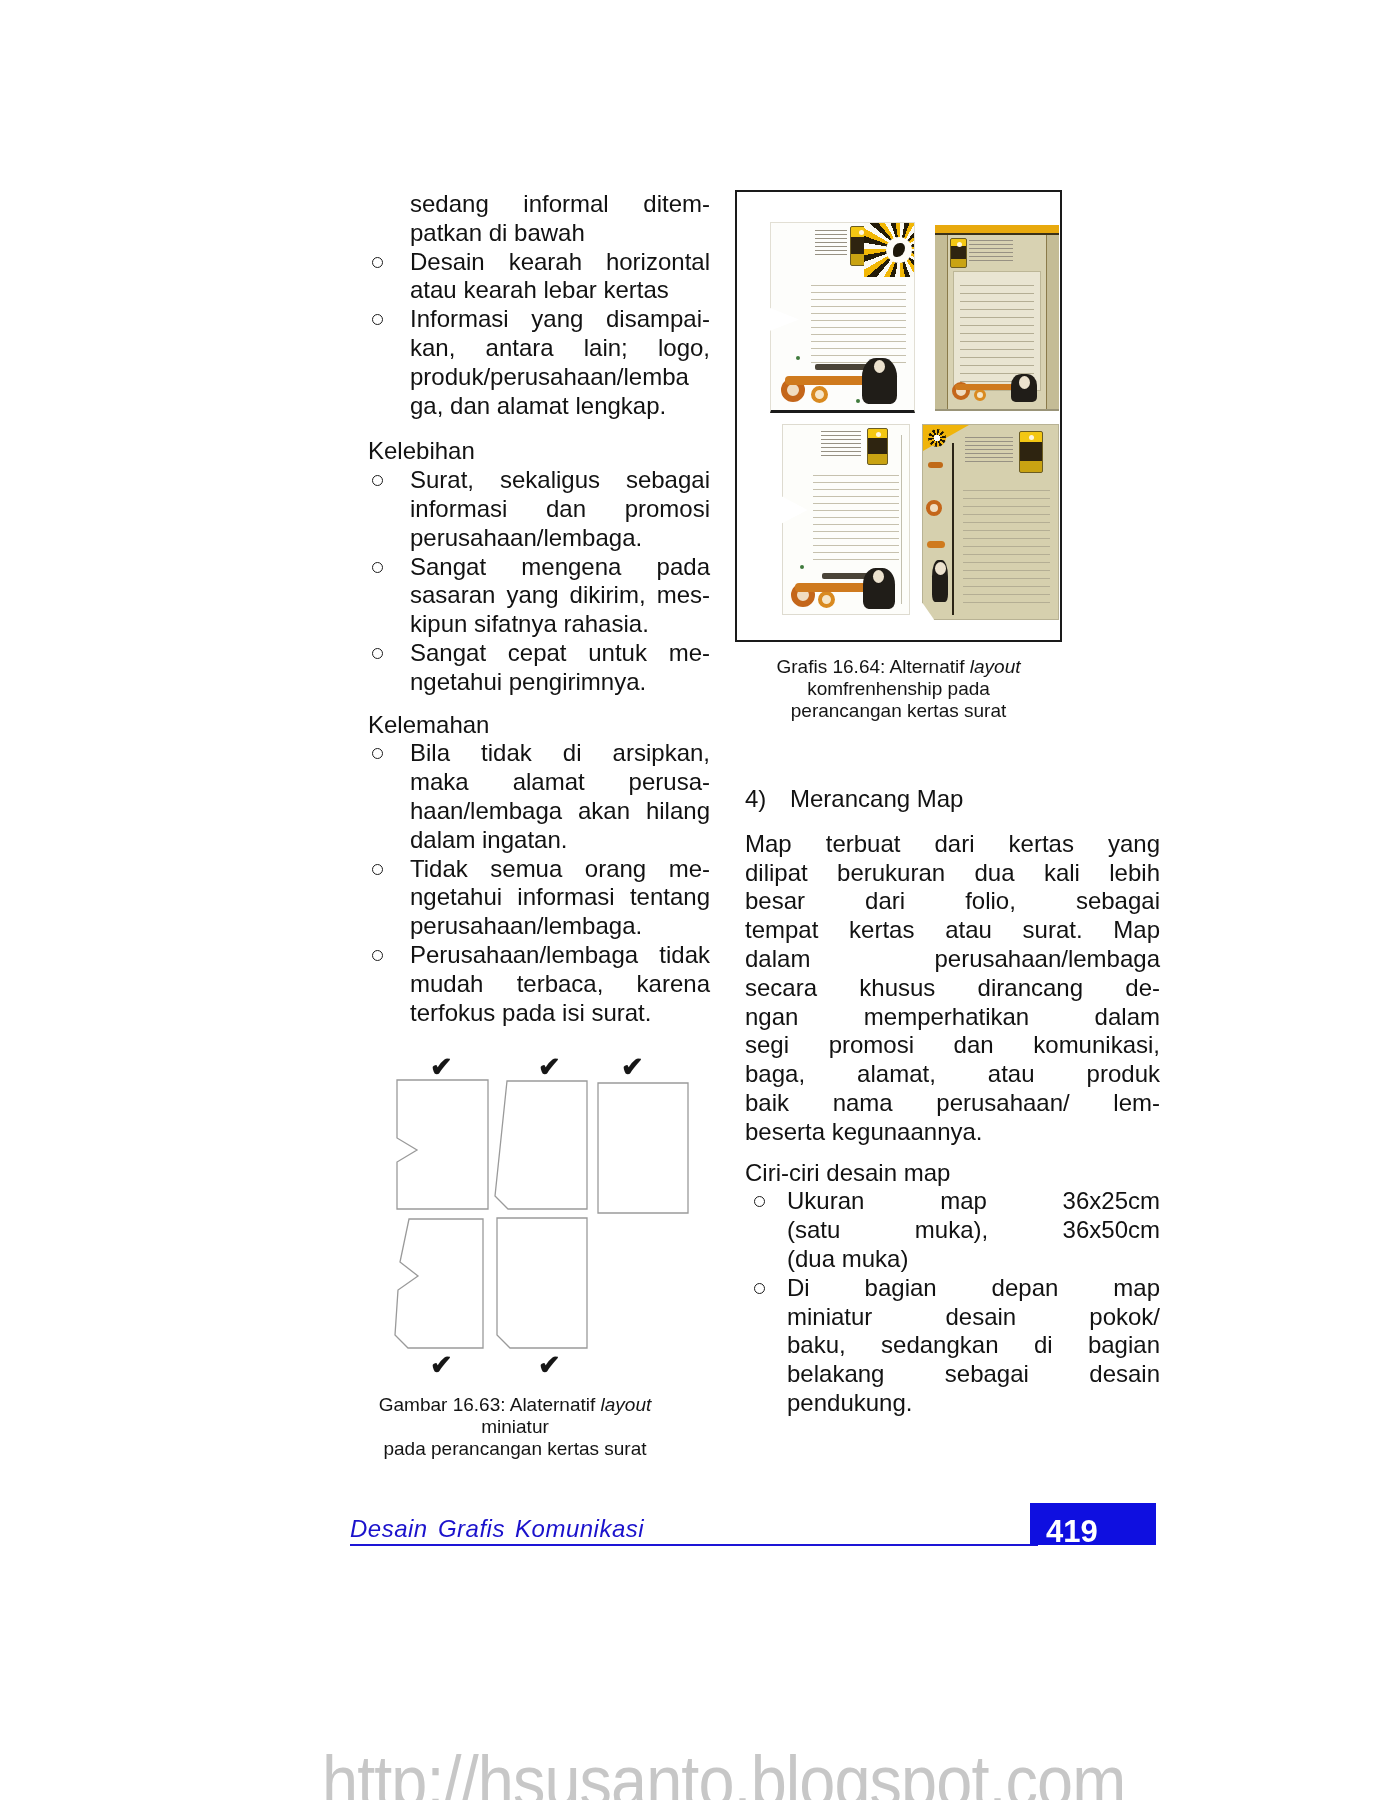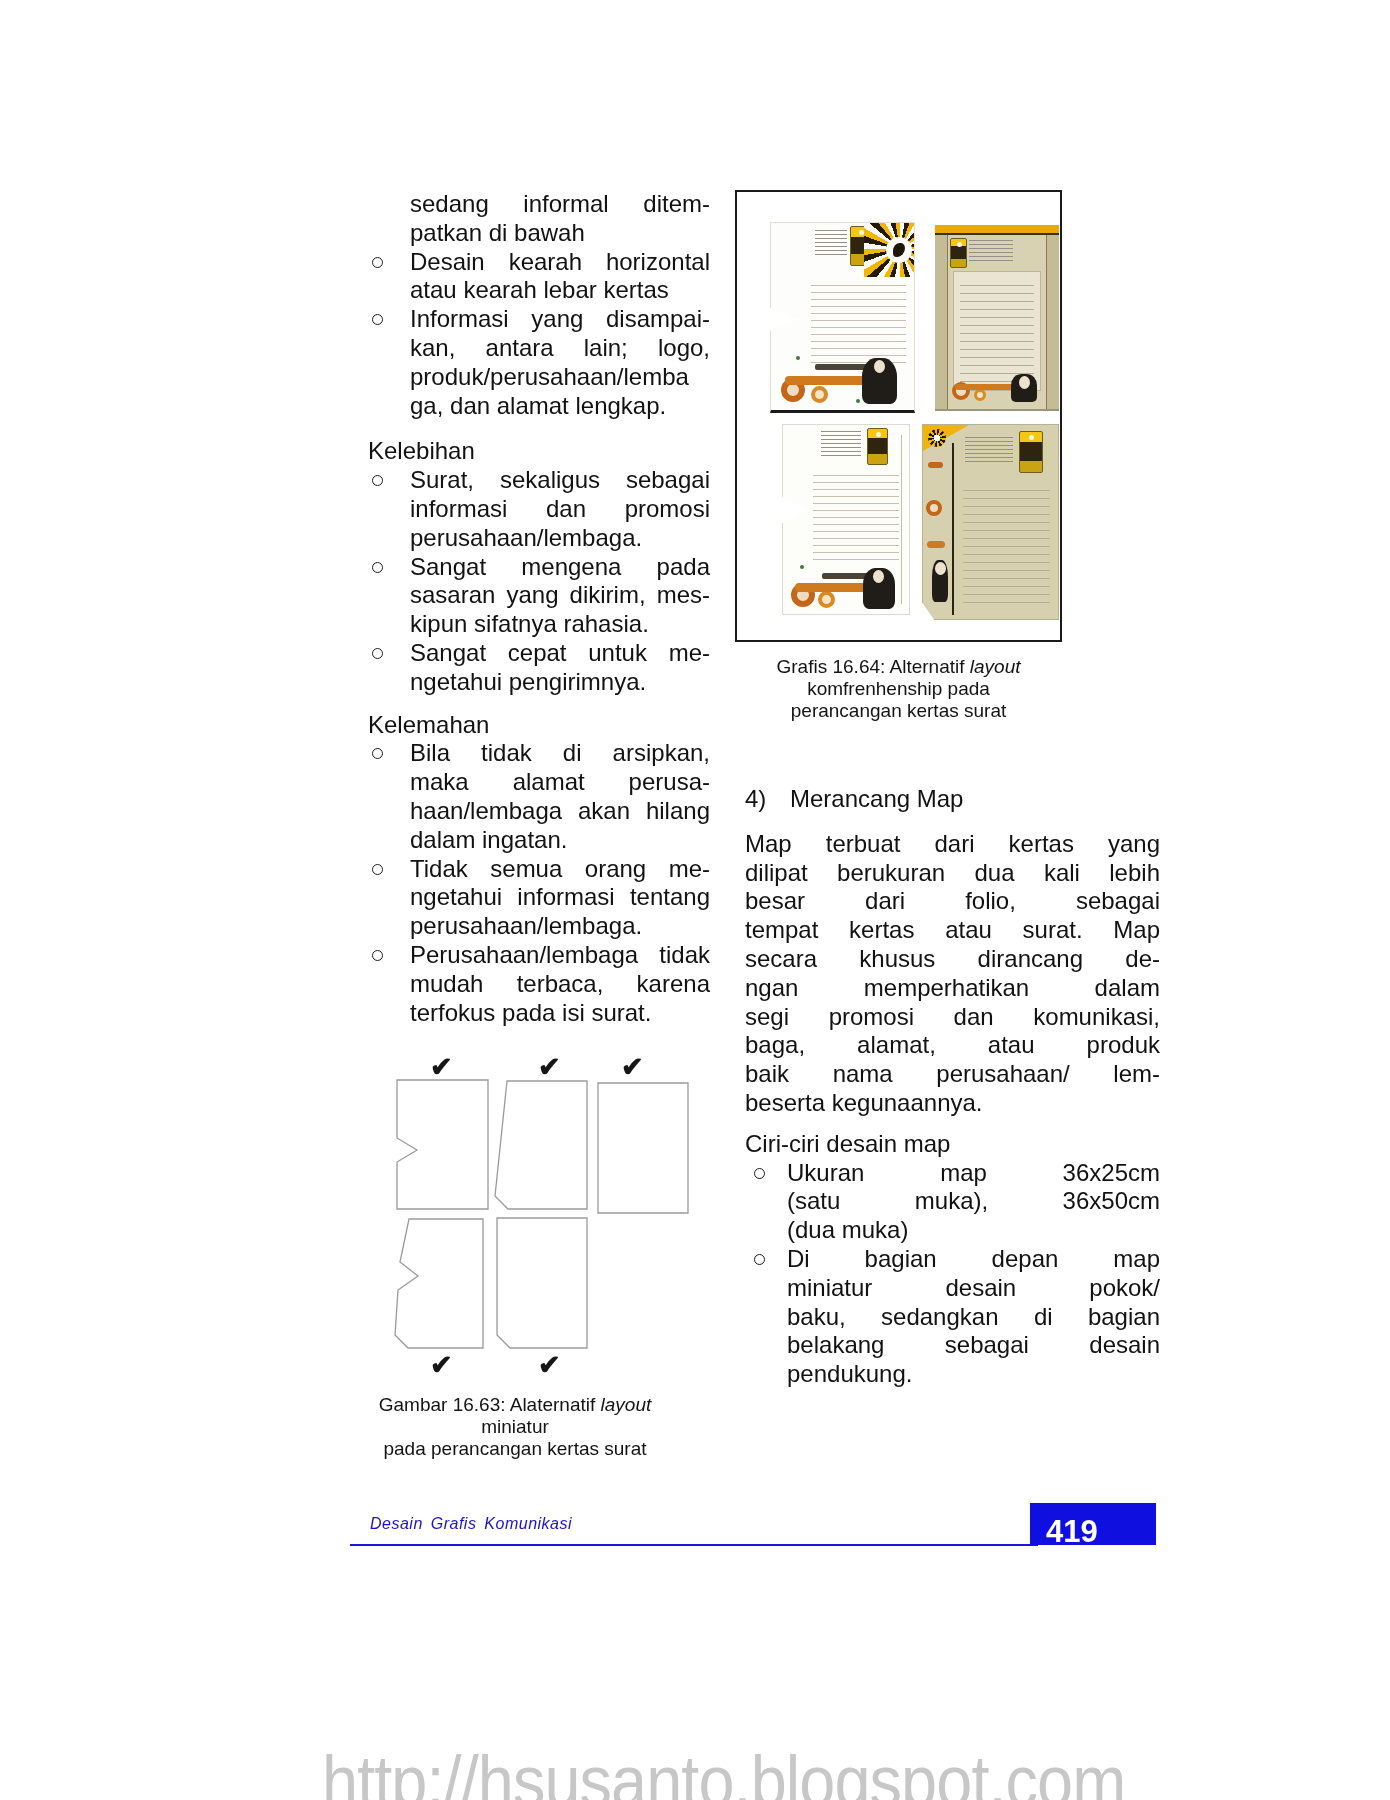--- a/index.html
+++ b/index.html
@@ -48,22 +48,22 @@
           border-radius:40% 40% 18% 18%;}
   .person:before{content:"";display:block;width:11px;height:13px;background:#ece2ce;border-radius:50%;
           margin:2px auto 0;}
   .dotg{position:absolute;width:4px;height:4px;background:#3f7a3c;border-radius:50%;}
   .starburst{position:absolute;width:18px;height:18px;border-radius:50%;
         background:radial-gradient(circle at 50% 50%,#ffffff 0 3px,transparent 3.5px),
                    repeating-conic-gradient(#1d1709 0 18deg,#f0b40a 18deg 36deg);}
   
   .check{position:absolute;font-size:27px;font-weight:bold;color:#161616;line-height:1;}
   
-  #footTitle{position:absolute;left:350px;top:1515px;font-size:16px;font-style:italic;
-             color:#1b12cc;letter-spacing:0.5px;word-spacing:3px;margin-left:20px;}
+  #footTitle{position:absolute;left:350px;top:1515px;font-size:24px;font-style:italic;
+             color:#1b12cc;letter-spacing:0.5px;word-spacing:3px;}
   #footRule{position:absolute;left:350px;top:1544px;width:688px;height:2px;background:#1d15d6;}
   #pageBadge{position:absolute;left:1030px;top:1503px;width:126px;height:42px;background:#0f0fe0;}
   #pageBadge span{position:absolute;left:16px;top:11px;color:#ffffff;font-size:31px;font-weight:bold;}
   
   #watermark{position:absolute;left:322px;top:1740px;font-size:72px;color:#c7c7c7;
              white-space:nowrap;transform:scaleX(0.9);transform-origin:left top;letter-spacing:-1px;}
 </style>
 </head>
 <body>
 
@@ -105,20 +105,21 @@
     <div class="line jl ind">mudah terbaca, karena</div>
     <div class="line ind">terfokus pada isi surat.</div>
   </div>
 
   <div class="col" id="colR">
     <div class="line h4"><span class="num">4)</span><span>Merancang Map</span></div>
     <div class="line jl mt16">Map terbuat dari kertas yang</div>
     <div class="line jl">dilipat berukuran dua kali lebih</div>
     <div class="line jl">besar dari folio, sebagai</div>
     <div class="line jl">tempat kertas atau surat. Map</div>
+    <div class="line jl">dalam perusahaan/lembaga</div>
     <div class="line jl">secara khusus dirancang de-</div>
     <div class="line jl">ngan memperhatikan dalam</div>
     <div class="line jl">segi promosi dan komunikasi,</div>
     <div class="line jl">baga, alamat, atau produk</div>
     <div class="line jl">baik nama perusahaan/ lem-</div>
     <div class="line">beserta kegunaannya.</div>
 
     <div class="line mt12">Ciri-ciri desain map</div>
 
     <div class="line jl bull"><span class="bdot"></span><span>Ukuran map 36x25cm</span></div>

